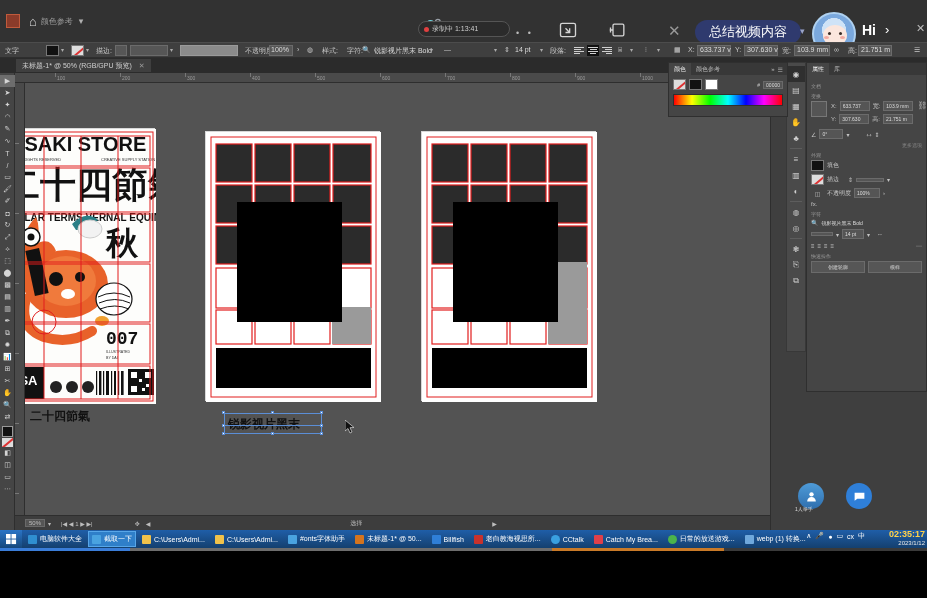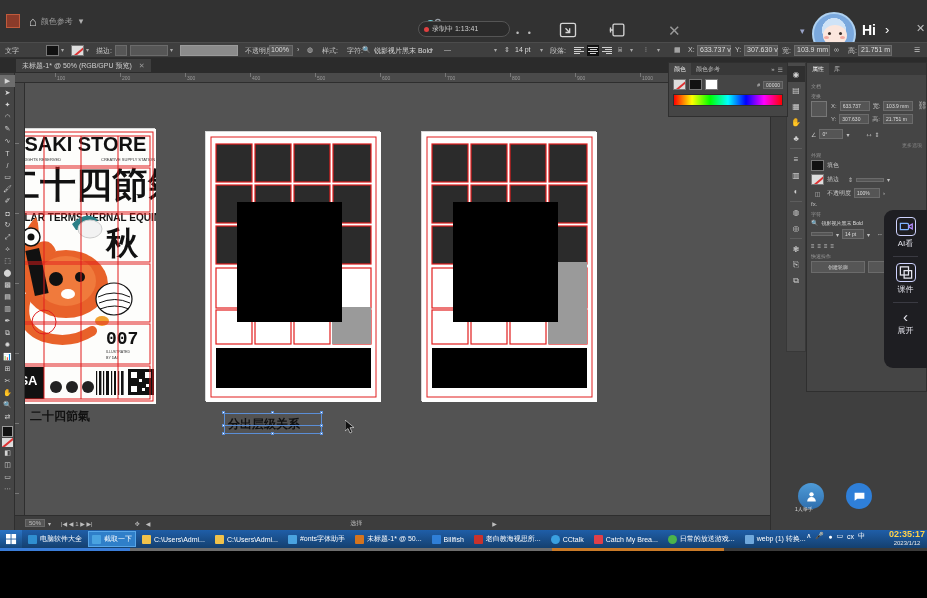--- a/index.html
+++ b/index.html
@@ -149,21 +149,21 @@
   .taskbar { position:absolute; left:0; top:530px; width:927px; height:18px;
              background:linear-gradient(#1f5ea8,#14406f); display:flex; align-items:center;
              font-size:7px; color:#fff; }
   .start { width:22px; height:18px; display:flex; align-items:center; justify-content:center;
            background:linear-gradient(#2a74c6,#17497d);}
   .tbitem { display:flex; align-items:center; height:16px; padding:0 4px; margin-left:2px;
             max-width:86px; overflow:hidden; white-space:nowrap; }
   .tbitem .ic { width:9px; height:9px; margin-right:3px; flex:none; border-radius:1px;}
   .tbitem.active { background:#2f7fc9; box-shadow:inset 0 0 0 1px #57a6e8; }
   .tray { position:absolute; right:4px; top:1px; display:flex; align-items:center; gap:4px; font-size:7px;}
-  .clock { position:absolute; right:2px; top:0px; text-align:center; line-height:9px;}
+  .clock { position:absolute; right:2px; top:0px; text-align:right; line-height:9px;}
   .clock .t { font-size:9px; color:#ffd24a; font-weight:bold; }
   .clock .d { font-size:6px; color:#e8e8e8; }
   .rec-time { position:absolute; left:6px; top:530px; color:#ffd24a; font-size:9px; font-weight:bold;
               text-shadow:0 0 2px #000; }
 
   
   .player { position:absolute; left:0; top:548px; width:927px; height:50px; background:#000; }
   .progress { position:absolute; left:0; top:0; width:927px; height:3px; background:#3a3a3a;}
   .prog-buf { position:absolute; left:0; top:0; height:3px; background:#6d6d6d;}
   .prog-played { position:absolute; left:0; top:0; height:3px; background:#3a7dd8;}
@@ -204,20 +204,23 @@
       </svg>
     </div>
     <div class="tb-btn" style="left:608px;top:20px;">
       <svg width="20" height="20" viewBox="0 0 24 24" fill="none" stroke="#d5d5d5" stroke-width="1.6">
         <rect x="6" y="5" width="13" height="14" rx="1.5"></rect>
           <path d="M6 12H2M3 9v6"></path>
       </svg>
     </div>
     <div class="tb-btn" style="left:668px;top:22px;font-size:15px;color:#999;">✕</div>
 
+    <div class="pill">
+      <span>总结视频内容</span>
+    </div>
     <div class="pill-caret">▾</div>
 
     <div class="avatar">
       <div class="face"></div>
       <div class="eye" style="left:14px;"></div>
       <div class="eye" style="left:25px;"></div>
       <div class="cheek" style="left:10px;"></div>
       <div class="cheek" style="left:26px;"></div>
     </div>
     <div class="hi">Hi</div>
@@ -534,21 +537,21 @@
           </g>
           <rect x="126" y="130" width="39" height="82" fill="#9a9a9a"></rect>
           <rect x="31" y="70" width="105" height="120" fill="#000"></rect>
           <rect x="10" y="216" width="155" height="40" fill="#000"></rect>
         </svg>
       </div>
 
       <div class="label" style="left:5px; top:325px;">二十四節氣</div>
 
       <div style="position:absolute;left:199px;top:330px;">
-        <div class="label" style="position:relative;left:4px;top:3px;">分出层级关系</div>
+        <div class="label" style="position:relative;left:4px;top:3px;">锐影视片黑末</div>
         <div class="selbox" style="left:0;top:0;width:98px;height:13px;"></div>
         <div class="selbox" style="left:0;top:13px;width:98px;height:8px;border-top:none;"></div>
         <div class="handle" style="left:-2px;top:-2px;"></div>
         <div class="handle" style="left:47px;top:-2px;"></div>
         <div class="handle" style="left:96px;top:-2px;"></div>
         <div class="handle" style="left:-2px;top:11px;"></div>
         <div class="handle" style="left:96px;top:11px;"></div>
         <div class="handle" style="left:-2px;top:19px;"></div>
         <div class="handle" style="left:47px;top:19px;"></div>
         <div class="handle" style="left:96px;top:19px;"></div>
@@ -687,46 +690,20 @@
         </div>
 
         <div class="sectitle">快速操作</div>
         <div style="display:flex;gap:3px;">
           <span class="btnwide">创建轮廓</span>
           <span class="btnwide">模样</span>
         </div>
       </div>
     </div>
 
-    <div class="aipanel">
-      <div class="aip-item">
-        <span class="aip-ic">
-          <svg width="16" height="15" viewBox="0 0 24 24" style="position:absolute;left:1px;top:1px;">
-            <path d="M3 7h11a2 2 0 0 1 2 2v6a2 2 0 0 1-2 2H3z" fill="none" stroke="#7fb4ff" stroke-width="2"></path>
-            <path d="M17 11l5-3v8l-5-3z" fill="none" stroke="#b58bff" stroke-width="2"></path>
-          </svg>
-        </span>
-        <span>AI看</span>
-      </div>
-      <div class="aip-div"></div>
-      <div class="aip-item">
-        <span class="aip-ic">
-          <svg width="16" height="15" viewBox="0 0 24 24" style="position:absolute;left:1px;top:1px;">
-            <rect x="3" y="3" width="13" height="13" fill="none" stroke="#e6e6ef" stroke-width="2"></rect>
-            <rect x="9" y="9" width="12" height="12" fill="none" stroke="#e6e6ef" stroke-width="2"></rect>
-          </svg>
-        </span>
-        <span>课件</span>
-      </div>
-      <div class="aip-div"></div>
-      <div class="aip-item">
-        <span style="font-size:15px;line-height:16px;color:#e6e6ef;">‹</span>
-        <span>展开</span>
-      </div>
-    </div>
 
     <div class="fab" style="left:798px; top:483px; background:linear-gradient(#4e9bd8,#2f6fae);">
       <svg width="13" height="13" viewBox="0 0 24 24" fill="#fff">
           <circle cx="12" cy="8" r="4"></circle>
           <path d="M4 21c0-4.4 3.6-8 8-8s8 3.6 8 8z"></path>
         </svg>
     </div>
     <div class="fab-label" style="left:795px; top:506px;">1人举手</div>
     <div class="fab" style="left:846px; top:483px; background:#2f7fd8;">
       <svg width="13" height="13" viewBox="0 0 24 24" fill="#fff">

